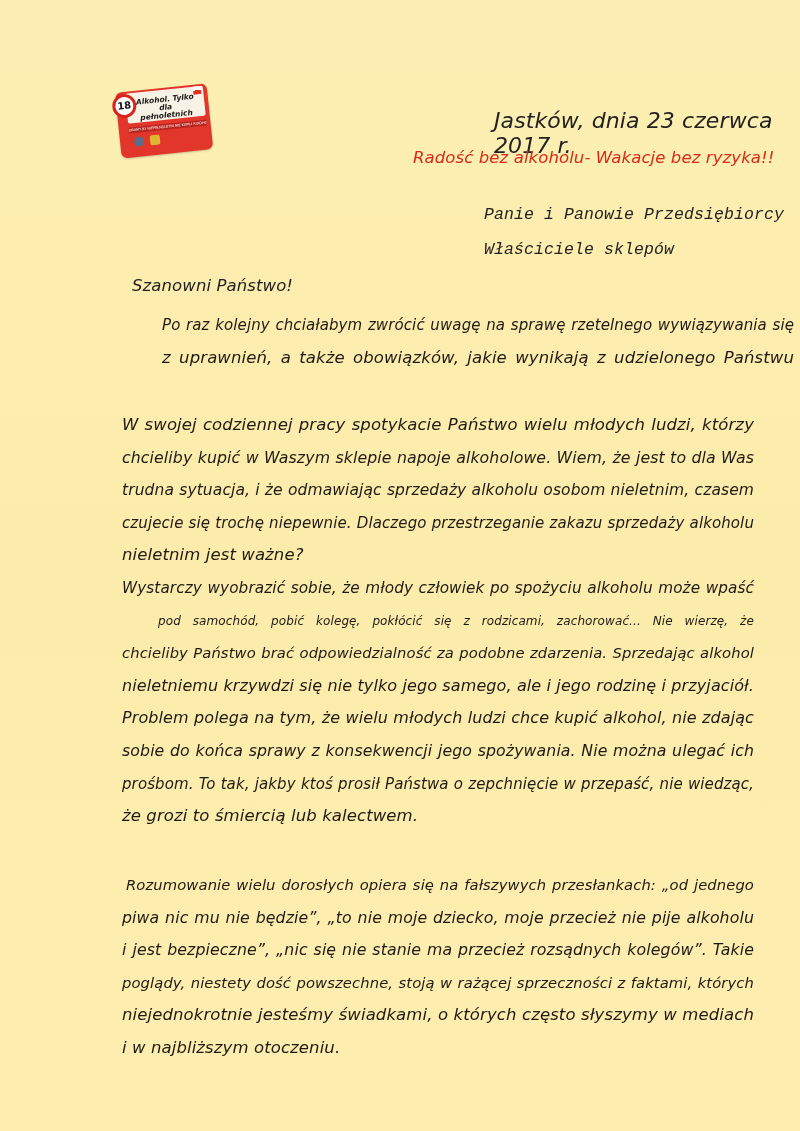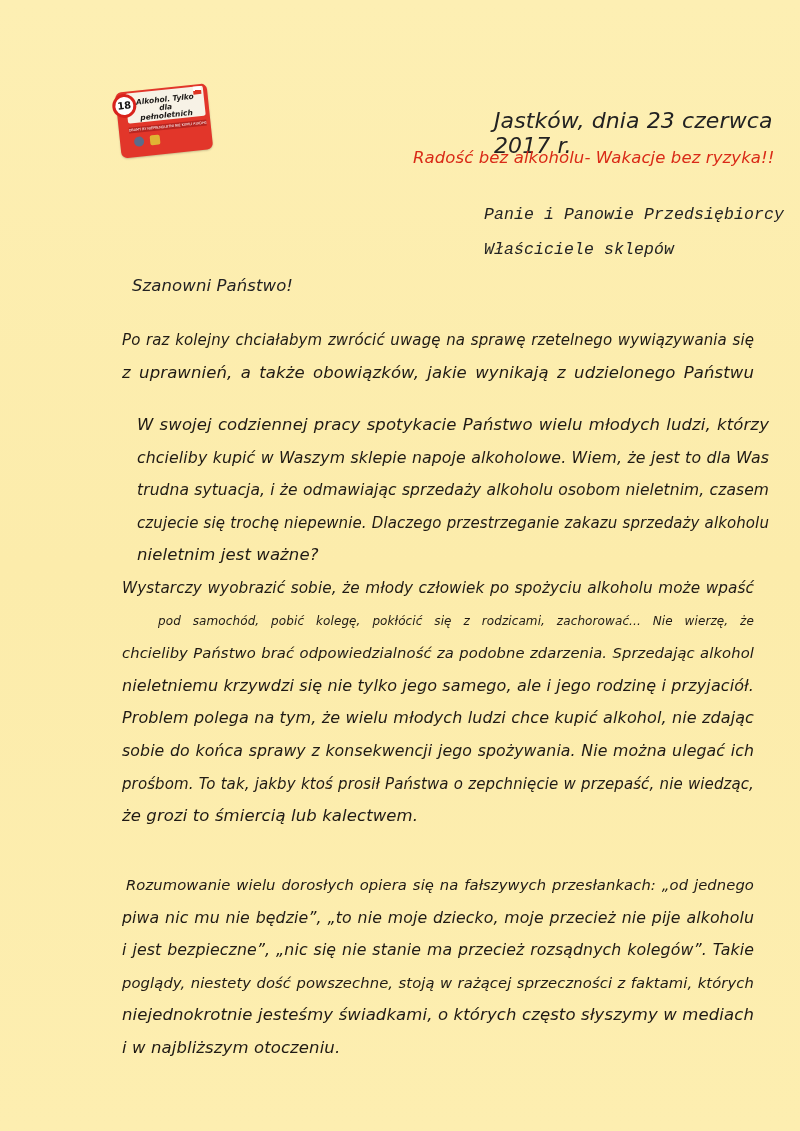--- a/index.html
+++ b/index.html
@@ -142,22 +142,22 @@
 
     .para {
       position: absolute;
       left: 122px;
       width: 632px;
       font-size: 16.5px;
       line-height: 32.6px;
       color: #1f1a14;
       text-align: justify;
     }
-    .p1 { top: 324px; }
-    .p2 { top: 409px; margin-left: 15px; }
+    .p1 { top: 309px; margin-left: 40px; }
+    .p2 { top: 409px; }
     .p3 { top: 572px; }
     .p4 { top: 869px; }
     .line {
       display: block;
       white-space: nowrap;
       text-align-last: justify;
     }
     .line.last {
       text-align-last: left;
     }

